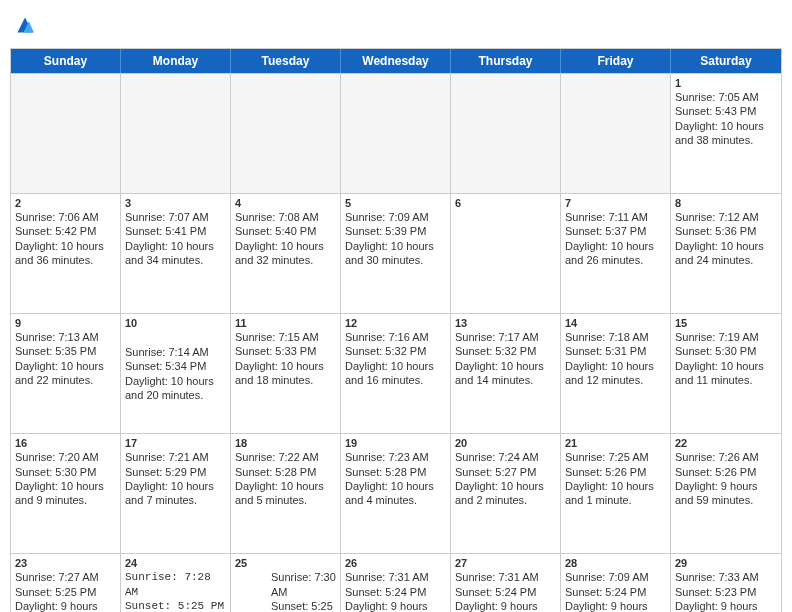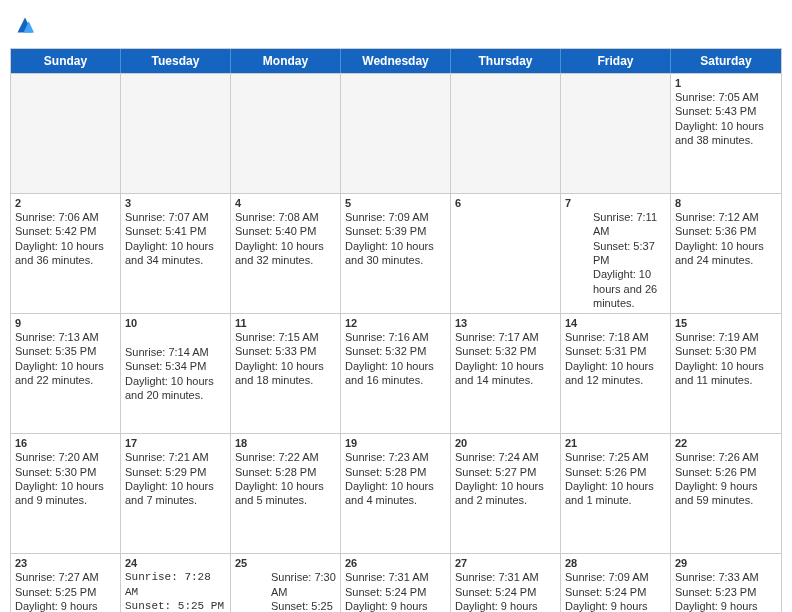--- a/index.html
+++ b/index.html
@@ -53,22 +53,22 @@
     </div>
     <div class="title-block">
       <div class="month-title"></div>
       <div class="location"></div>
     </div>
   </div>
 
   <div class="calendar">
     <div class="cal-header" id="cal-header">
         <div class="cal-header-cell">Sunday</div>
+        <div class="cal-header-cell">Monday</div>
         <div class="cal-header-cell">Tuesday</div>
-        <div class="cal-header-cell">Monday</div>
         <div class="cal-header-cell">Wednesday</div>
         <div class="cal-header-cell">Thursday</div>
         <div class="cal-header-cell">Friday</div>
         <div class="cal-header-cell">Saturday</div>
       </div>
     <div class="cal-body" id="cal-body">
         <div class="cal-row">
           <div class="cal-cell empty"></div>
           <div class="cal-cell empty"></div>
           <div class="cal-cell empty"></div>
@@ -105,21 +105,21 @@
             <span class="date-num">5</span>
             <div class="cell-info" style="white-space: pre-line;">Sunrise: 7:09 AM
 Sunset: 5:39 PM
 Daylight: 10 hours and 30 minutes.</div>
           </div>
           <div class="cal-cell">
             <span class="date-num">6</span>
           </div>
           <div class="cal-cell">
             <span class="date-num">7</span>
-            <div class="cell-info" style="white-space: pre-line; margin-left: 28px;">Sunrise: 7:11 AM
+            <div class="cell-info" style="white-space: pre-line;">Sunrise: 7:11 AM
 Sunset: 5:37 PM
 Daylight: 10 hours and 26 minutes.</div>
           </div>
           <div class="cal-cell">
             <span class="date-num">8</span>
             <div class="cell-info" style="white-space: pre-line;">Sunrise: 7:12 AM
 Sunset: 5:36 PM
 Daylight: 10 hours and 24 minutes.</div>
           </div>
         </div>

